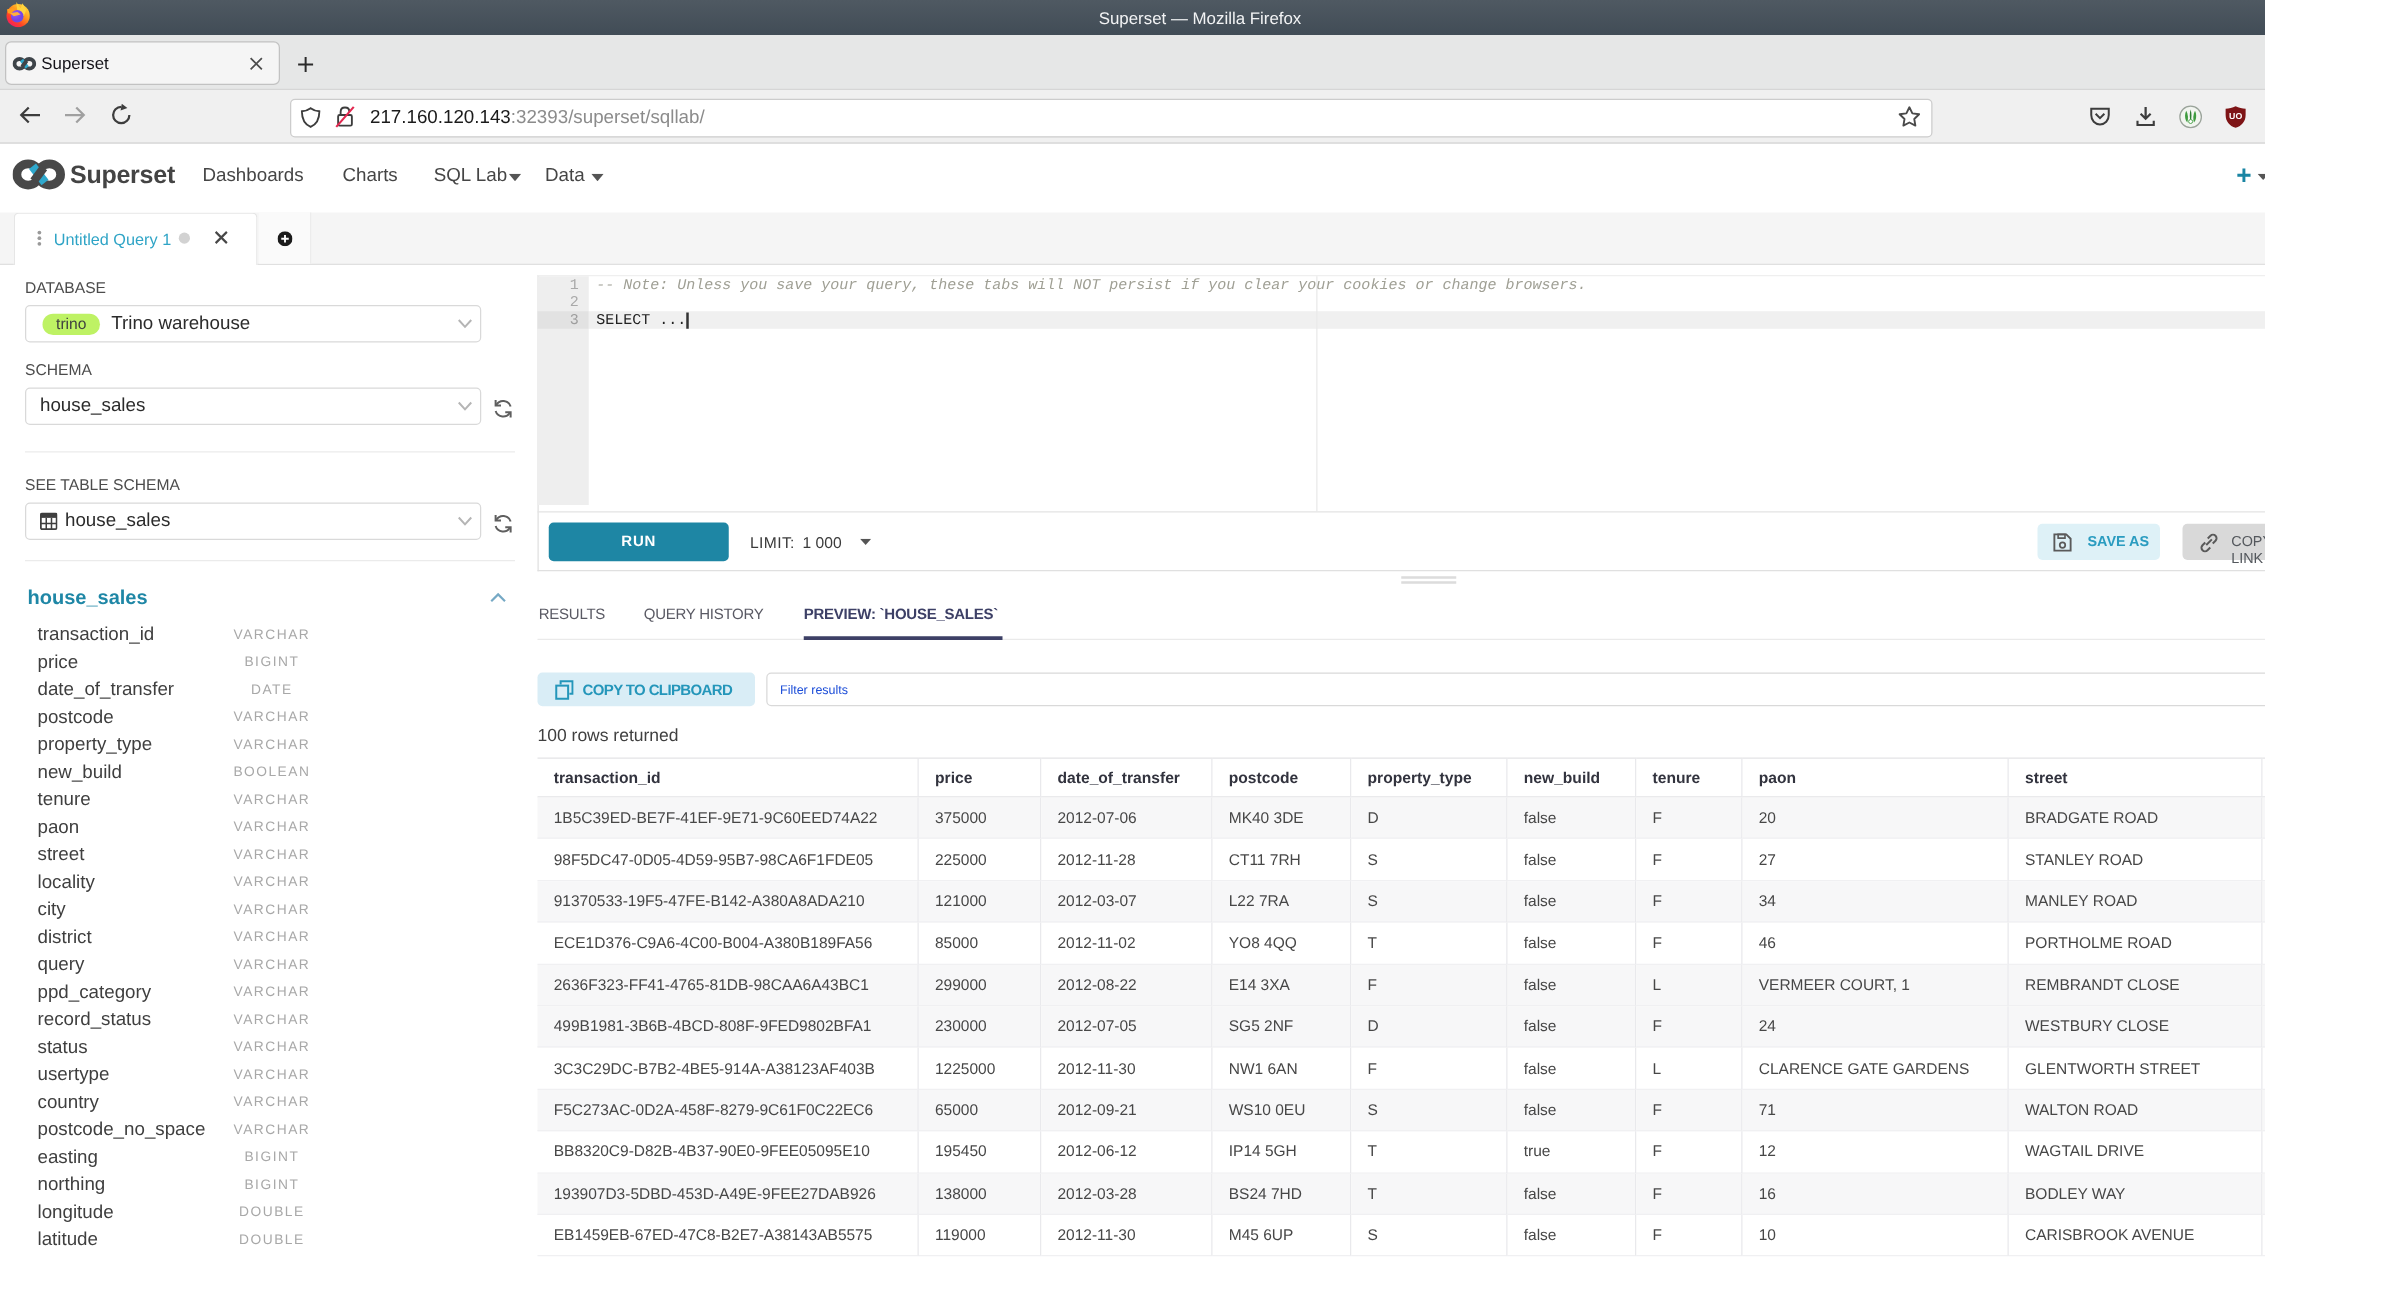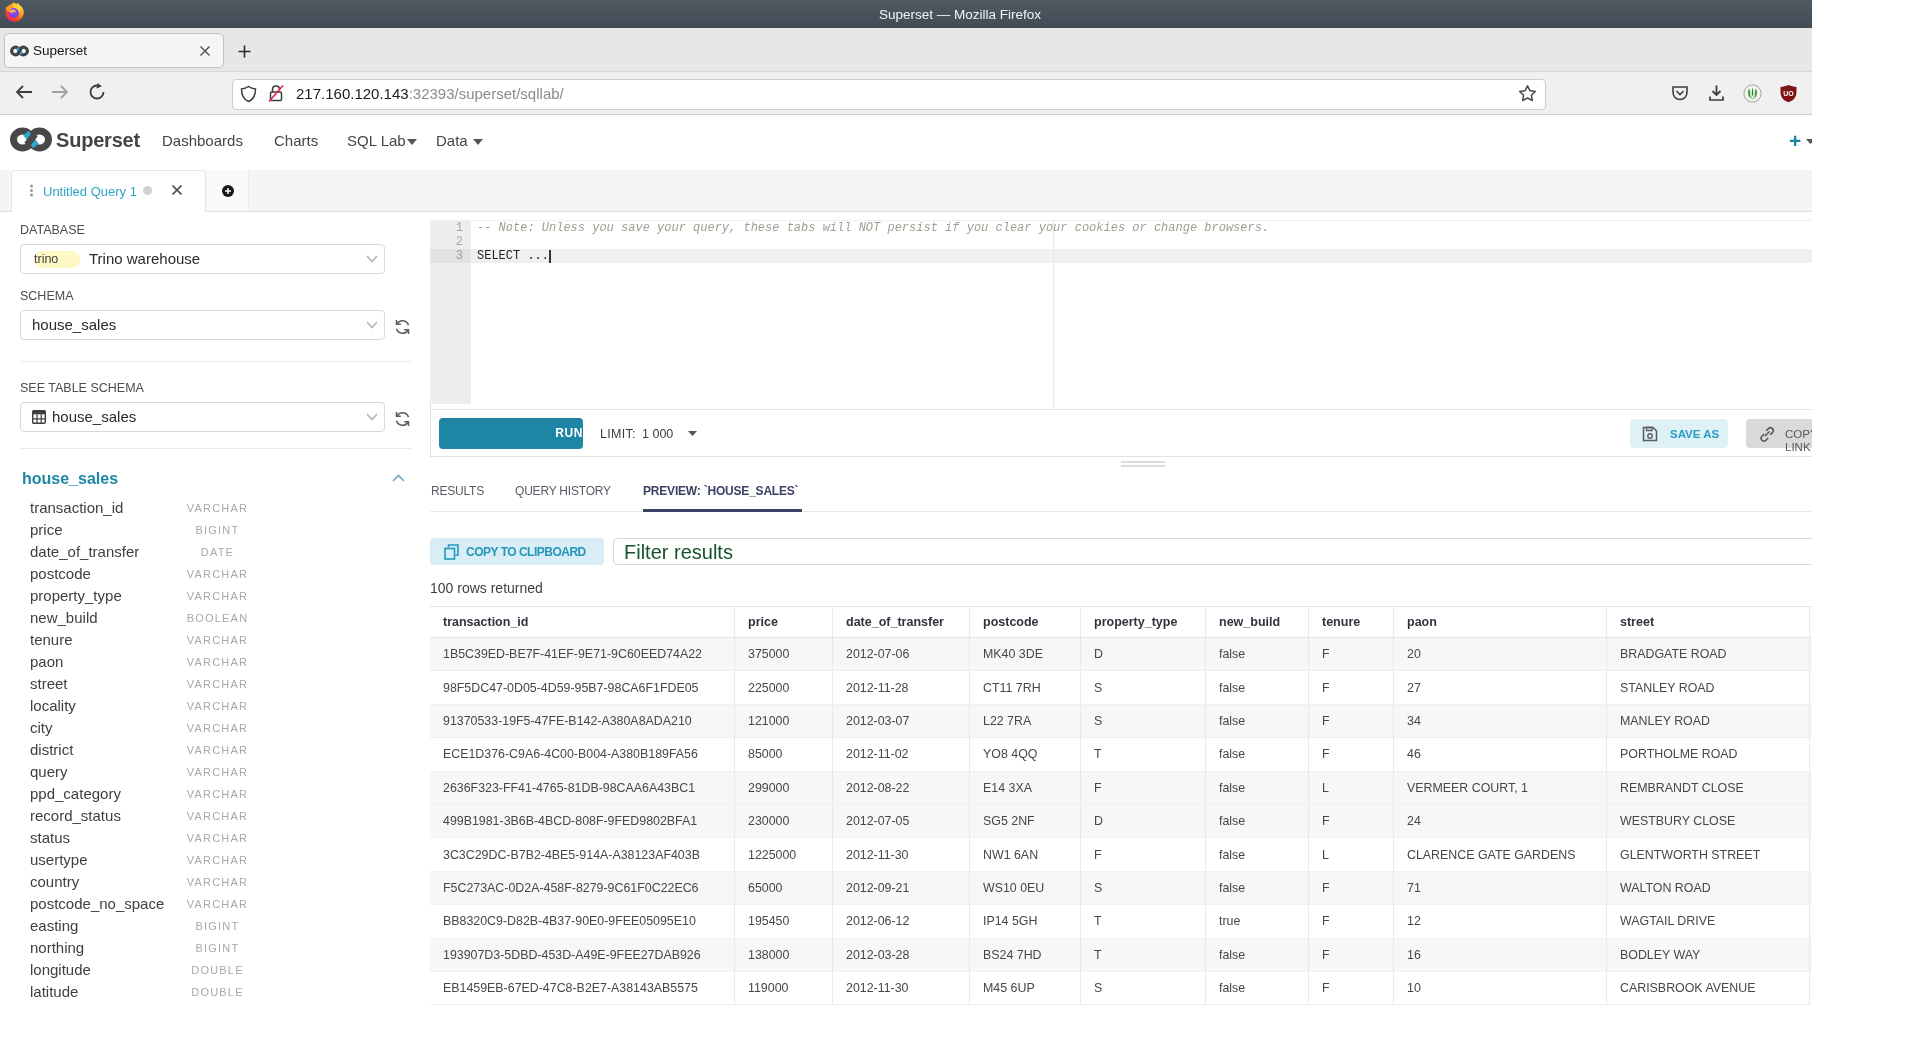--- a/index.html
+++ b/index.html
@@ -43,21 +43,21 @@
   border:1px solid #e0e0e0; border-top:1px solid #efefef; background:#fff; }
 #gutter { left:430px; top:221px; width:41px; height:183px; background:#eeeeee; }
 .lnum { width:33px; text-align:right; font-family:"Liberation Mono",monospace; font-size:12px; line-height:14px; color:#a9a9a9; }
 .codeline { font-family:"Liberation Mono",monospace; font-size:12px; line-height:14px; white-space:pre; }
 #activeline { left:471px; top:249px; width:1426px; height:14px; background:#f0f0f0; }
 #agutter { left:430px; top:249px; width:41px; height:14px; background:#e2e2e2; }
 #printmargin { left:1053px; top:221px; width:1px; height:188px; background:#e9e9e9; }
 #cursor { left:549px; top:250px; width:2px; height:13px; background:#333; }
 
 #runbtn { left:439px; top:418px; width:144px; height:31px; background:#1e86a4; border-radius:4px;
-  color:#fff; font-size:12px; font-weight:bold; text-align:right; line-height:31px; letter-spacing:0.6px; }
+  color:#fff; font-size:12px; font-weight:bold; text-align:center; line-height:31px; letter-spacing:0.6px; }
 #savebtn { left:1630px; top:419px; width:98px; height:29px; background:#def1f7; border-radius:4px; }
 #copylinkbtn { left:1746px; top:419px; width:113px; height:29px; background:#d9d9d9; border-radius:4px; }
 
 .stab { top:485px; font-size:12px; line-height:13px; color:#5a5a64; letter-spacing:-0.2px; }
 #stabline { left:430px; top:511px; width:1468px; height:1px; background:#eaeaea; }
 #stabactive { left:643px; top:509px; width:159px; height:3px; background:#3d4066; }
 #copyclip { left:430px; top:538px; width:174px; height:27px; background:#d9edf6; border-radius:4px; }
 #filter { left:613px; top:538px; width:1285px; height:27px; border:1px solid #d9d9d9; border-radius:4px; background:#fff; }
 #rowsreturned { left:430px; top:581px; font-size:14px; line-height:15px; color:#3f3f3f; }
 
@@ -239,21 +239,21 @@
     <path d="M1.5 1.5 L10.5 10.5 M10.5 1.5 L1.5 10.5" stroke="#474747" stroke-width="1.7"></path>
   </svg>
   <div class="abs" id="plustab"></div>
   <svg class="abs" style="left:222px;top:185px" width="12" height="12" viewBox="0 0 12 12">
     <circle cx="6" cy="6" r="6" fill="#1b1b1b"></circle>
     <path d="M6 3 V9 M3 6 H9" stroke="#fff" stroke-width="1.5"></path>
   </svg>
 
   <div class="abs sellabel" style="left:20px;top:224px">DATABASE</div>
   <div class="abs selbox" style="top:244px"></div>
-  <div class="abs" style="left:34px;top:251px;width:46px;height:17px;background:#fef9c3;border-radius:9px;font-size:12.5px;line-height:17px;color:#3f3f3f">trino</div>
+  <div class="abs" style="left:34px;top:251px;width:46px;height:17px;background:#bef264;border-radius:9px;text-align:center;font-size:12.5px;line-height:17px;color:#3f3f3f">trino</div>
   <div class="abs seltext" style="left:89px;top:251px">Trino warehouse</div>
   <svg class="abs" style="left:366px;top:255px" width="12" height="8" viewBox="0 0 12 8">
       <path d="M1 1 L6 6.5 L11 1" stroke="#b5b5b5" stroke-width="1.6" fill="none"></path>
     </svg>
   <div class="abs sellabel" style="left:20px;top:290px">SCHEMA</div>
   <div class="abs selbox" style="top:310px"></div>
   <div class="abs seltext" style="left:32px;top:317px">house_sales</div>
   <svg class="abs" style="left:366px;top:321px" width="12" height="8" viewBox="0 0 12 8">
       <path d="M1 1 L6 6.5 L11 1" stroke="#b5b5b5" stroke-width="1.6" fill="none"></path>
     </svg>
@@ -379,21 +379,21 @@
   <div class="abs" id="stabline"></div>
   <div class="abs" id="stabactive"></div>
 
   <div class="abs" id="copyclip"></div>
   <svg class="abs" style="left:444px;top:544px" width="15" height="16" viewBox="0 0 15 16">
     <path d="M4.5 3.5 V1 H14 V11 H11.5" fill="none" stroke="#2496ba" stroke-width="1.6"></path>
     <rect x="1" y="4.5" width="9.5" height="10.5" fill="none" stroke="#2496ba" stroke-width="1.6"></rect>
   </svg>
   <div class="abs" style="left:466px;top:546px;font-size:12px;line-height:13px;font-weight:bold;color:#2496ba;letter-spacing:-0.5px">COPY TO CLIPBOARD</div>
   <div class="abs" id="filter"></div>
-  <div class="abs" style="left:624px;top:545px;font-size:20px;line-height:15px;color:#14532d">Filter results</div>
+  <div class="abs" style="left:624px;top:545px;font-size:10px;line-height:15px;color:#1d4ed8">Filter results</div>
   <div class="abs" id="rowsreturned">100 rows returned</div>
 
   <table id="dtable">
     <colgroup>
       <col style="width:305px">
         <col style="width:98px">
         <col style="width:137px">
         <col style="width:111px">
       <col style="width:125px">
         <col style="width:103px">

